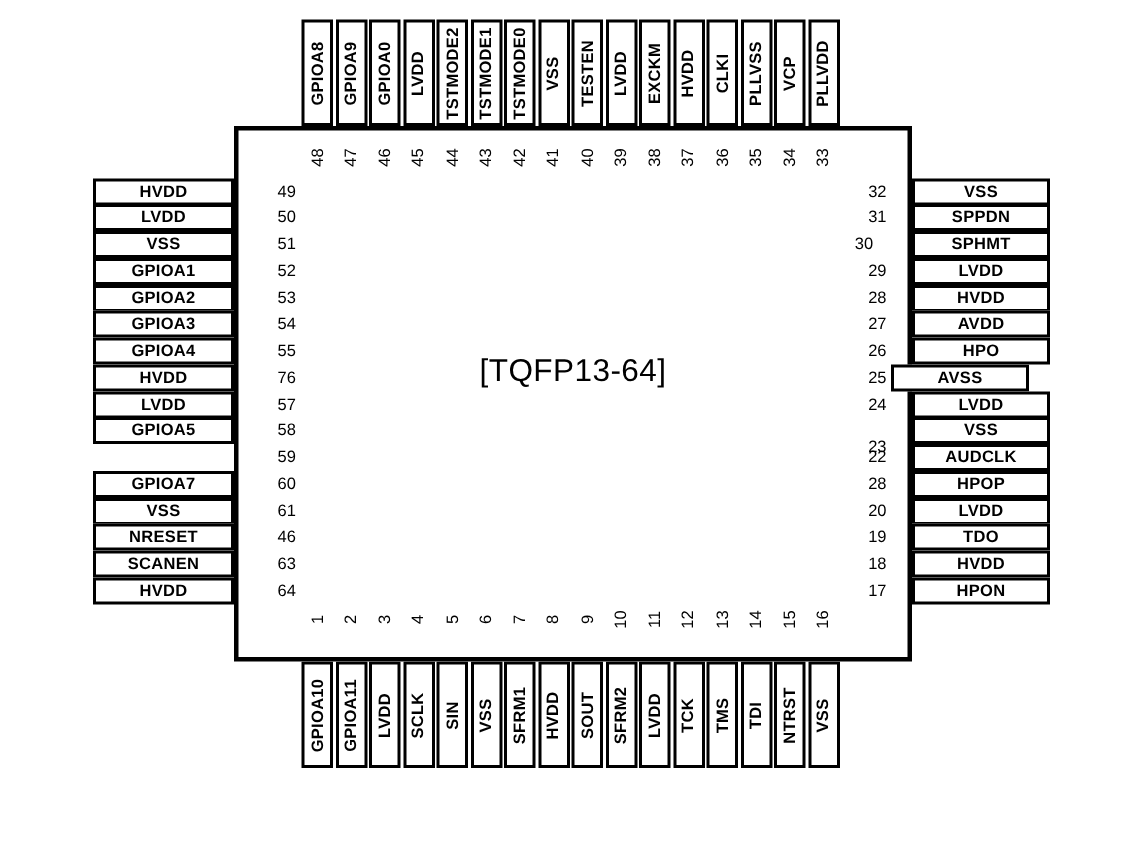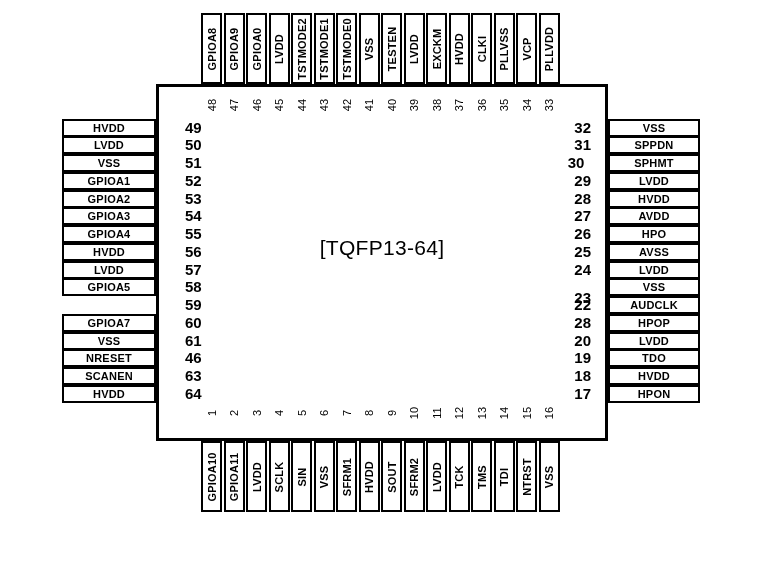--- a/index.html
+++ b/index.html
@@ -41,24 +41,23 @@
     letter-spacing:0.2px;
     white-space:nowrap;
   }
   .rot{
     position:absolute;
     left:50%;top:50%;
     transform:translate(-50%,-50%) rotate(-90deg);
   }
   .pin-num{
     position:absolute;
-    font-size:15px;
+    font-size:11px;
     line-height:14px;
     white-space:nowrap;
-    font-weight:bold;
   }
   .pin-num-rot{
     position:absolute;
     font-size:11px;
     white-space:nowrap;
     transform:translate(-50%,-50%) rotate(-90deg);
   }
 </style>
 </head>
 <body>
@@ -222,21 +221,21 @@
         <span class="pin-label">GPIOA3</span>
       </div>
       <div class="pin-num" style="left: 185px; top: 209.25px; width: 30px; text-align: left;">54</div>
       <div class="pin-box" style="left: 62px; top: 225px; width: 94px; height: 18px;">
         <span class="pin-label">GPIOA4</span>
       </div>
       <div class="pin-num" style="left: 185px; top: 227px; width: 30px; text-align: left;">55</div>
       <div class="pin-box" style="left: 62px; top: 242.75px; width: 94px; height: 18px;">
         <span class="pin-label">HVDD</span>
       </div>
-      <div class="pin-num" style="left: 185px; top: 244.75px; width: 30px; text-align: left;">56</div>
+      <div class="pin-num" style="left: 185px; top: 244.75px; width: 30px; text-align: left;">76</div>
       <div class="pin-box" style="left: 62px; top: 260.5px; width: 94px; height: 18px;">
         <span class="pin-label">LVDD</span>
       </div>
       <div class="pin-num" style="left: 185px; top: 262.5px; width: 30px; text-align: left;">57</div>
       <div class="pin-box" style="left: 62px; top: 278.25px; width: 94px; height: 18px;">
         <span class="pin-label">GPIOA5</span>
       </div>
       <div class="pin-num" style="left: 185px; top: 280.25px; width: 30px; text-align: left;">58</div>
       <div class="pin-box" style="left: 62px; top: 296px; width: 94px; height: 18px; margin-top: 28px;">
         <span class="pin-label">GPIOA6</span>
@@ -283,21 +282,21 @@
       </div>
       <div class="pin-num" style="left: 561px; top: 191.5px; width: 30px; text-align: right;">28</div>
       <div class="pin-box" style="left: 608px; top: 207.25px; width: 92px; height: 18px;">
         <span class="pin-label">AVDD</span>
       </div>
       <div class="pin-num" style="left: 561px; top: 209.25px; width: 30px; text-align: right;">27</div>
       <div class="pin-box" style="left: 608px; top: 225px; width: 92px; height: 18px;">
         <span class="pin-label">HPO</span>
       </div>
       <div class="pin-num" style="left: 561px; top: 227px; width: 30px; text-align: right;">26</div>
-      <div class="pin-box" style="left: 608px; top: 242.75px; width: 92px; height: 18px;">
+      <div class="pin-box" style="left: 594px; top: 242.75px; width: 92px; height: 18px;">
         <span class="pin-label">AVSS</span>
       </div>
       <div class="pin-num" style="left: 561px; top: 244.75px; width: 30px; text-align: right;">25</div>
       <div class="pin-box" style="left: 608px; top: 260.5px; width: 92px; height: 18px;">
         <span class="pin-label">LVDD</span>
       </div>
       <div class="pin-num" style="left: 561px; top: 262.5px; width: 30px; text-align: right;">24</div>
       <div class="pin-box" style="left: 608px; top: 278.25px; width: 92px; height: 18px;">
         <span class="pin-label">VSS</span>
       </div>

